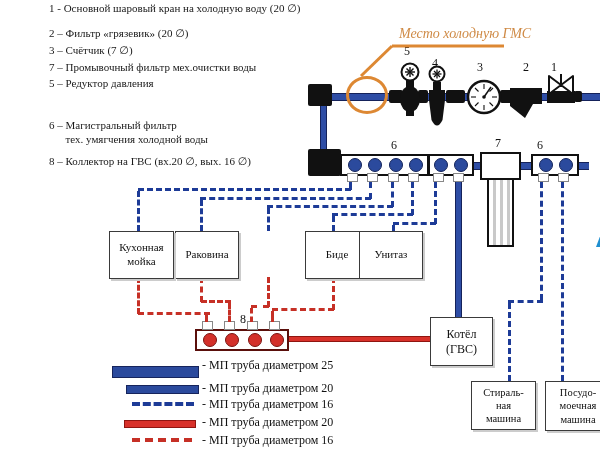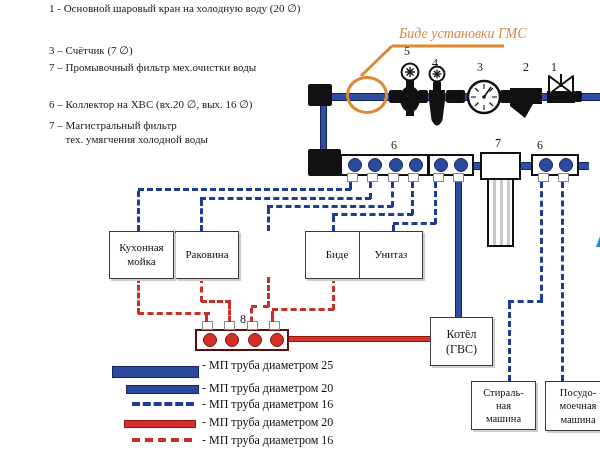--- a/index.html
+++ b/index.html
@@ -47,25 +47,27 @@
   .sw-bdash{position:absolute;height:0;border-top:4px dashed #1d3b97;}
   .sw-rdash{position:absolute;height:0;border-top:4px dashed #c63026;}
   svg.overlay{position:absolute;left:0;top:0;pointer-events:none;}
 </style>
 </head>
 <body>
 
 <div id="stage">
 
   <div class="note" style="top:2px">1 - Основной шаровый кран на холодную воду (20 ∅)</div>
+  <div class="note" style="top:27px">2 – Фильтр «грязевик» (20 ∅)</div>
   <div class="note" style="top:44px">3 – Счётчик (7 ∅)</div>
   <div class="note" style="top:61px">7 – Промывочный фильтр мех.очистки воды</div>
-  <div class="note" style="top:98px">6 – Коллектор на ХВС (вх.20 ∅, вых. 16 ∅)</div>
-  <div class="note pre" style="top:118px">7 – Магистральный фильтр
+  <div class="note" style="top:77px">5 – Редуктор давления</div>
+  <div class="note pre" style="top:118px">6 – Магистральный фильтр
       тех. умягчения холодной воды</div>
+  <div class="note" style="top:155px">8 – Коллектор на ГВС (вх.20 ∅, вых. 16 ∅)</div>
 
   <div class="hpipe" style="left:283px;top:93px;width:292px"></div>
   <div class="vpipe" style="left:276px;top:100px;height:56px"></div>
   <div class="thickpipe" style="left:576px;top:33px;height:395px"></div>
   <div class="black" style="left:264px;top:84px;width:24px;height:22px"></div>
   <div class="black" style="left:264px;top:149px;width:33px;height:27px"></div>
   <div class="black" style="left:569px;top:83px;width:28px;height:28px"></div>
   <div class="hpipe" style="left:424px;top:162px;width:15px"></div>
   <div class="hpipe" style="left:473px;top:162px;width:16px"></div>
   <div class="hpipe" style="left:531px;top:162px;width:14px"></div>
@@ -168,21 +170,21 @@
   <div class="num" style="left:360px;top:44px">5</div>
   <div class="num" style="left:388px;top:56px">4</div>
   <div class="num" style="left:433px;top:60px">3</div>
   <div class="num" style="left:479px;top:60px">2</div>
   <div class="num" style="left:507px;top:60px">1</div>
   <div class="num" style="left:347px;top:138px">6</div>
   <div class="num" style="left:451px;top:136px">7</div>
   <div class="num" style="left:493px;top:138px">6</div>
   <div class="num" style="left:196px;top:312px">8</div>
 
-  <div class="callout" style="left:355px;top:26px">Биде установки ГМС</div>
+  <div class="callout" style="left:355px;top:26px">Место холодную ГМС</div>
   <div class="gms-circle" style="left:302px;top:76px;width:36px;height:32px"></div>
 
   <svg class="overlay" width="600" height="450" viewBox="0 0 600 450">
 
     <g stroke="#dd8833" stroke-width="3" fill="none">
       <line x1="348" y1="46" x2="460" y2="46"></line>
       <line x1="348" y1="46" x2="317" y2="76"></line>
     </g>
 
     <g>

